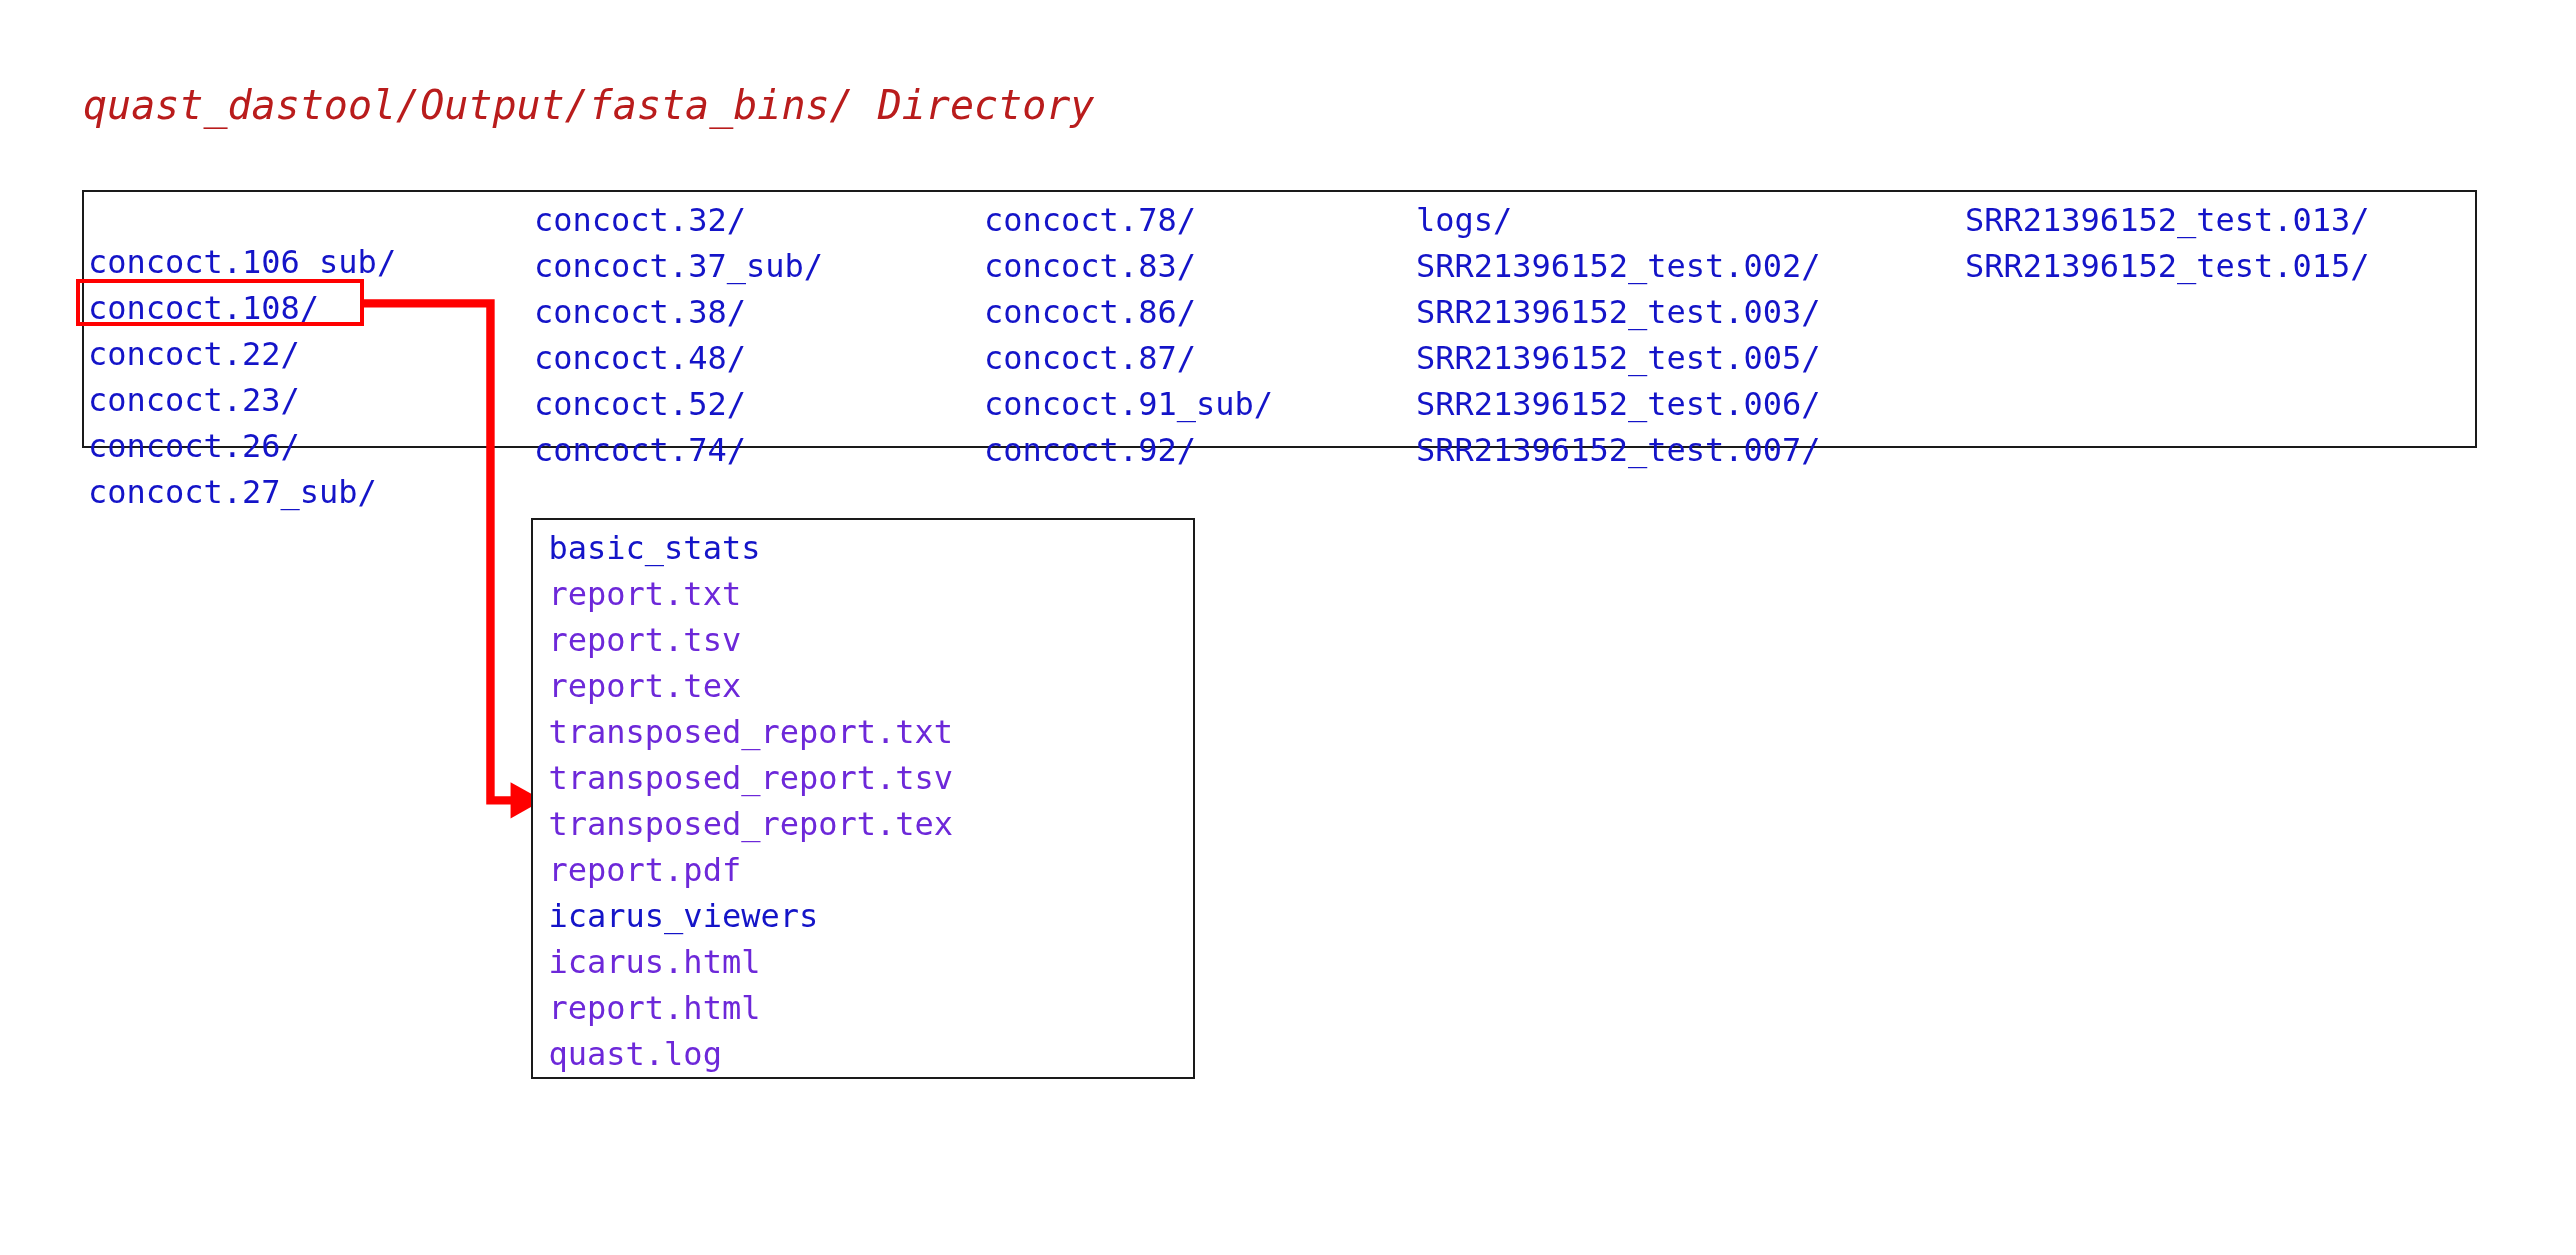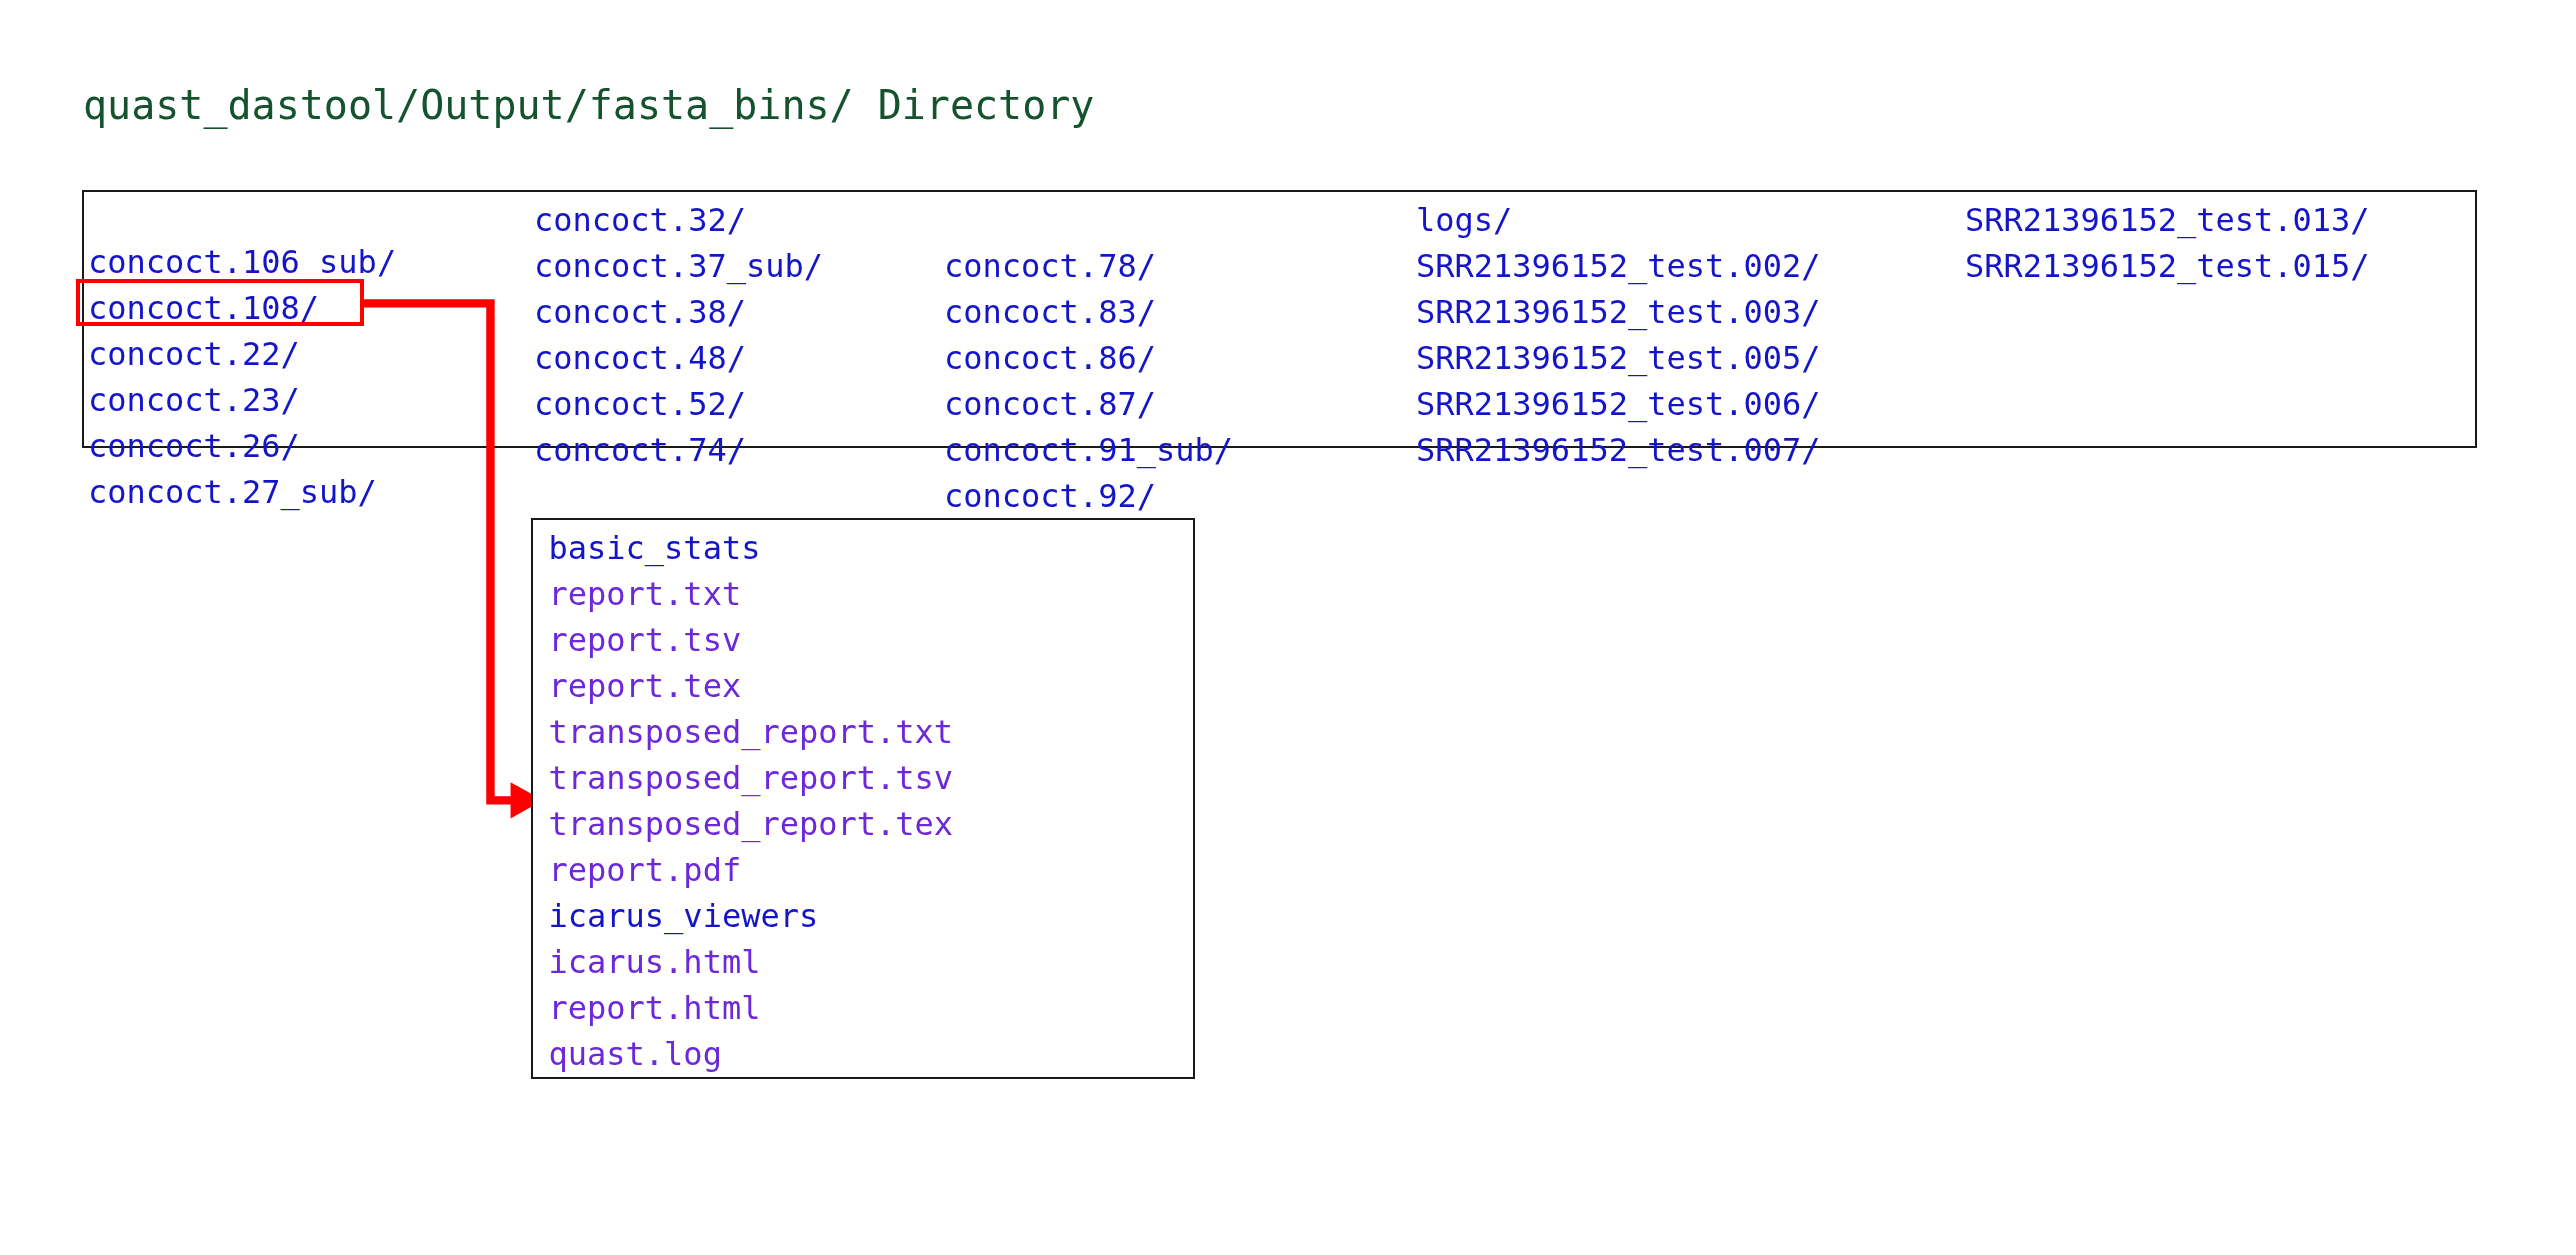--- a/index.html
+++ b/index.html
@@ -17,23 +17,24 @@
     -webkit-font-smoothing: antialiased;
   }
 
   #page-title {
     position: absolute;
     left: 83px;
     top: 80px;
     font-family: "DejaVu Sans Mono", "Liberation Mono", monospace;
     font-size: 40px;
     line-height: 51px;
-    color: #14532d;
+    color: #b91c1c;
     white-space: pre;
     letter-spacing: 0px;
+    font-style: italic;
   }
 
   
   #dir-listing-box {
     position: absolute;
     left: 82px;
     top: 190px;
     width: 2395px;
     height: 258px;
     box-sizing: border-box;
@@ -49,21 +50,21 @@
     height: 100%;
   }
 
   .dir-col {
     position: absolute;
     top: 5.2px;
     white-space: pre;
   }
   .dir-col-0 { left: 3.9px; margin-top: 42px;    }
   .dir-col-1 { left: 450px;  }
-  .dir-col-2 { left: 860px; margin-top: 46px; }
+  .dir-col-2 { left: 900px; }
   .dir-col-3 { left: 1304px; margin-left: 28px; }
   .dir-col-4 { left: 1881px; }
 
   .dir-entry {
     font-family: "DejaVu Sans Mono", "Liberation Mono", monospace;
     font-size: 32px;
     line-height: 46px;
     color: #1414c8;
     white-space: pre;
     height: 46px;

